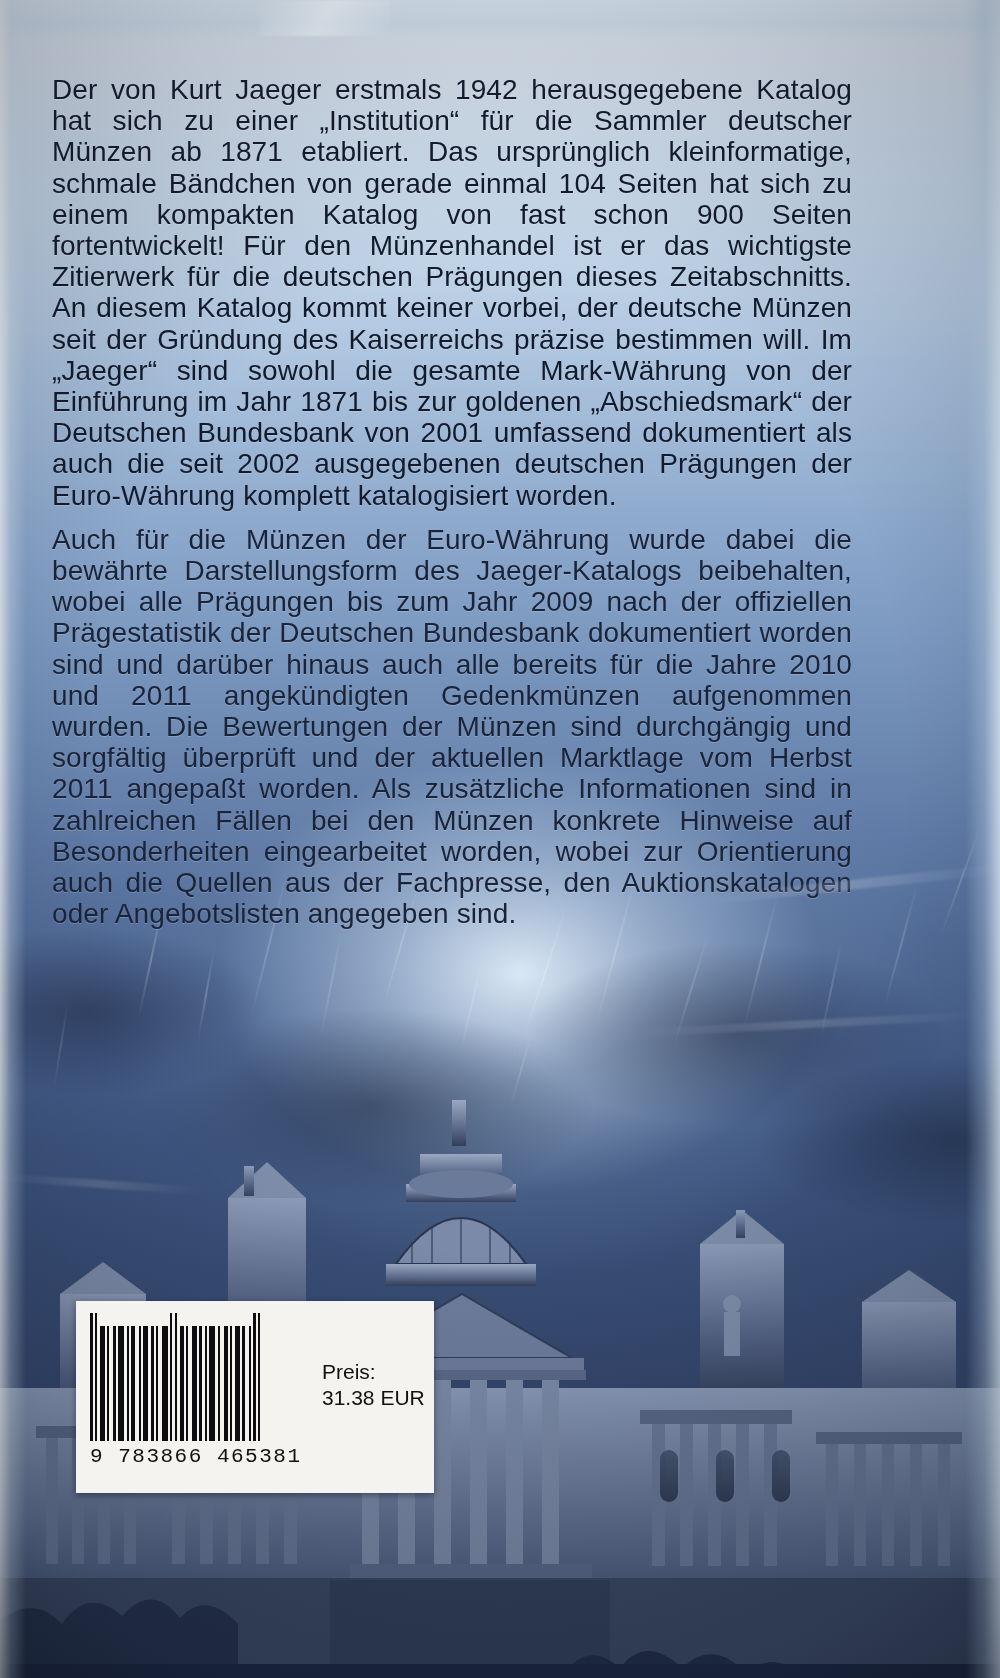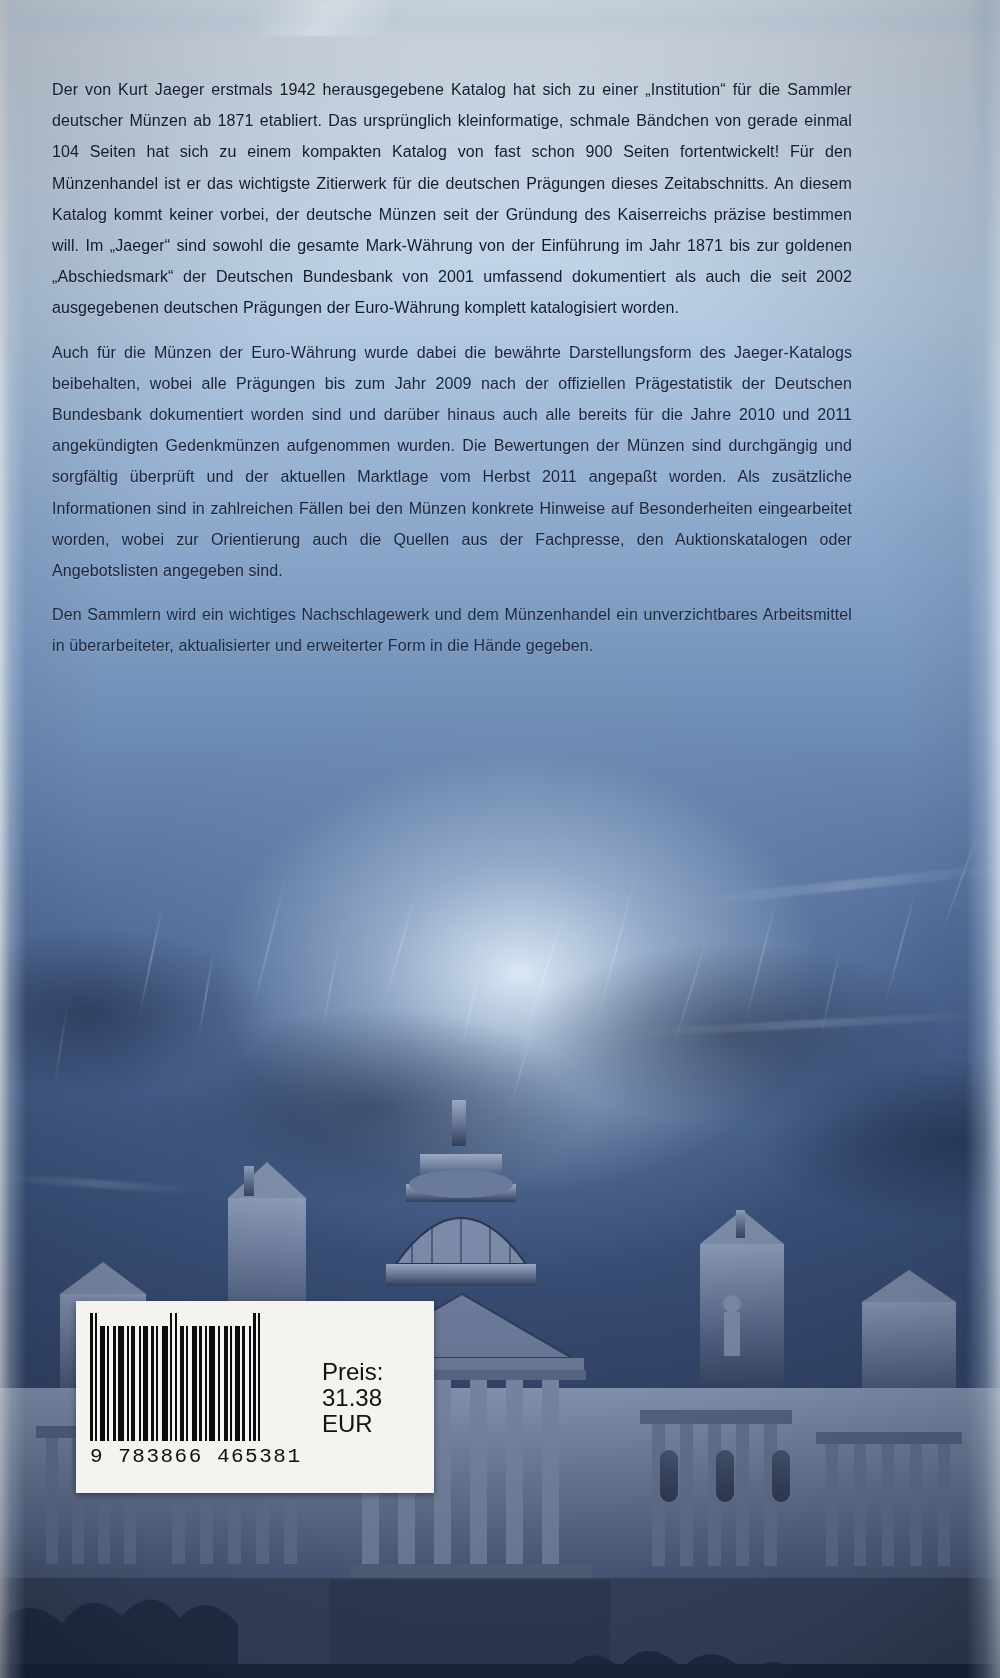--- a/index.html
+++ b/index.html
@@ -119,21 +119,21 @@
     pointer-events: none;
   }
 
   
   .copy {
     position: absolute;
     left: 52px;
     top: 74px;
     width: 800px;
     color: #121a2c;
-    font-size: 16px;
+    font-size: 28px;
     line-height: 31.2px;
     letter-spacing: 0.1px;
     text-align: justify;
     text-shadow: 0 1px 0 rgba(255,255,255,0.18);
   }
   .copy p { margin: 0 0 13px 0; }
   .copy p.para-2 { color: #1a2338; }
   .copy p.para-3 { color: #1c2740; }
 
   
@@ -173,21 +173,21 @@
     font-size: 21px;
     letter-spacing: 1.5px;
     color: #111;
     white-space: nowrap;
   }
   .price-area {
     flex: 1;
     padding: 58px 0 17px 8px;
     box-sizing: border-box;
     color: #111;
-    font-size: 24px;
+    font-size: 21px;
     line-height: 26px;
   }
   .price-area .price-label { font-weight: normal; }
   .price-area .price-value { font-weight: normal; }
 
   
   .wrap-gloss {
     position: absolute;
     inset: 0;
     pointer-events: none;
@@ -366,21 +366,20 @@
 
   <div class="bg-topglow"></div>
   <div class="bg-topstrip"></div>
   <div class="bg-leftedge"></div>
   <div class="bg-rightedge"></div>
   <div class="bg-vignette"></div>
 
   <div class="copy">
     <p class="para-1">Der von Kurt Jaeger erstmals 1942 herausgegebene Katalog hat sich zu einer „Institution“ für die Sammler deutscher Münzen ab 1871 etabliert. Das ursprünglich kleinformatige, schmale Bändchen von gerade einmal 104 Seiten hat sich zu einem kompakten Katalog von fast schon 900 Seiten fortentwickelt! Für den Münzenhandel ist er das wichtigste Zitierwerk für die deutschen Prägungen dieses Zeitabschnitts. An diesem Katalog kommt keiner vorbei, der deutsche Münzen seit der Gründung des Kaiserreichs präzise bestimmen will. Im „Jaeger“ sind sowohl die gesamte Mark-Währung von der Einführung im Jahr 1871 bis zur goldenen „Abschiedsmark“ der Deutschen Bundesbank von 2001 umfassend dokumentiert als auch die seit 2002 ausgegebenen deutschen Prägungen der Euro-Währung komplett katalogisiert worden.</p>
     <p class="para-2">Auch für die Münzen der Euro-Währung wurde dabei die bewährte Darstellungsform des Jaeger-Katalogs beibehalten, wobei alle Prägungen bis zum Jahr 2009 nach der offiziellen Prägestatistik der Deutschen Bundesbank dokumentiert worden sind und darüber hinaus auch alle bereits für die Jahre 2010 und 2011 angekündigten Gedenkmünzen aufgenommen wurden. Die Bewertungen der Münzen sind durchgängig und sorgfältig überprüft und der aktuellen Marktlage vom Herbst 2011 angepaßt worden. Als zusätzliche Informationen sind in zahlreichen Fällen bei den Münzen konkrete Hinweise auf Besonderheiten eingearbeitet worden, wobei zur Orientierung auch die Quellen aus der Fachpresse, den Auktionskatalogen oder Angebotslisten angegeben sind.</p>
-    <p class="para-3">Den Sammlern wird ein wichtiges Nachschlagewerk und dem Münzenhandel ein unverzichtbares Arbeitsmittel in überarbeiteter, aktualisierter und erweiterter Form in die Hände gegeben.</p>
   </div>
 
   <div class="label">
     <div class="barcode-area">
       <div class="bars">
         <i style="width:3px"></i>
           <i style="width:2px;background:transparent"></i>
         <i style="width:2px"></i>
           <i style="width:3px;background:transparent"></i>
         <i style="width:5px" class="short"></i>

